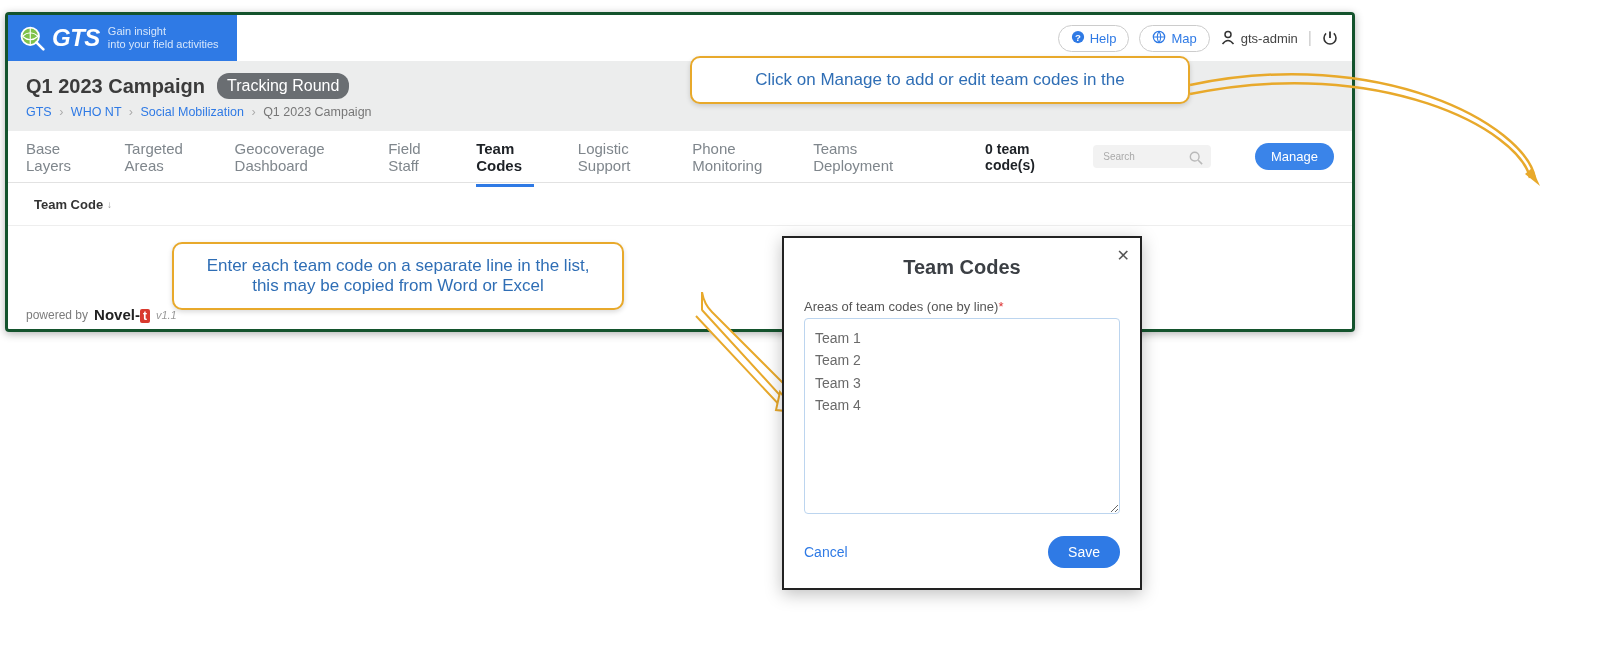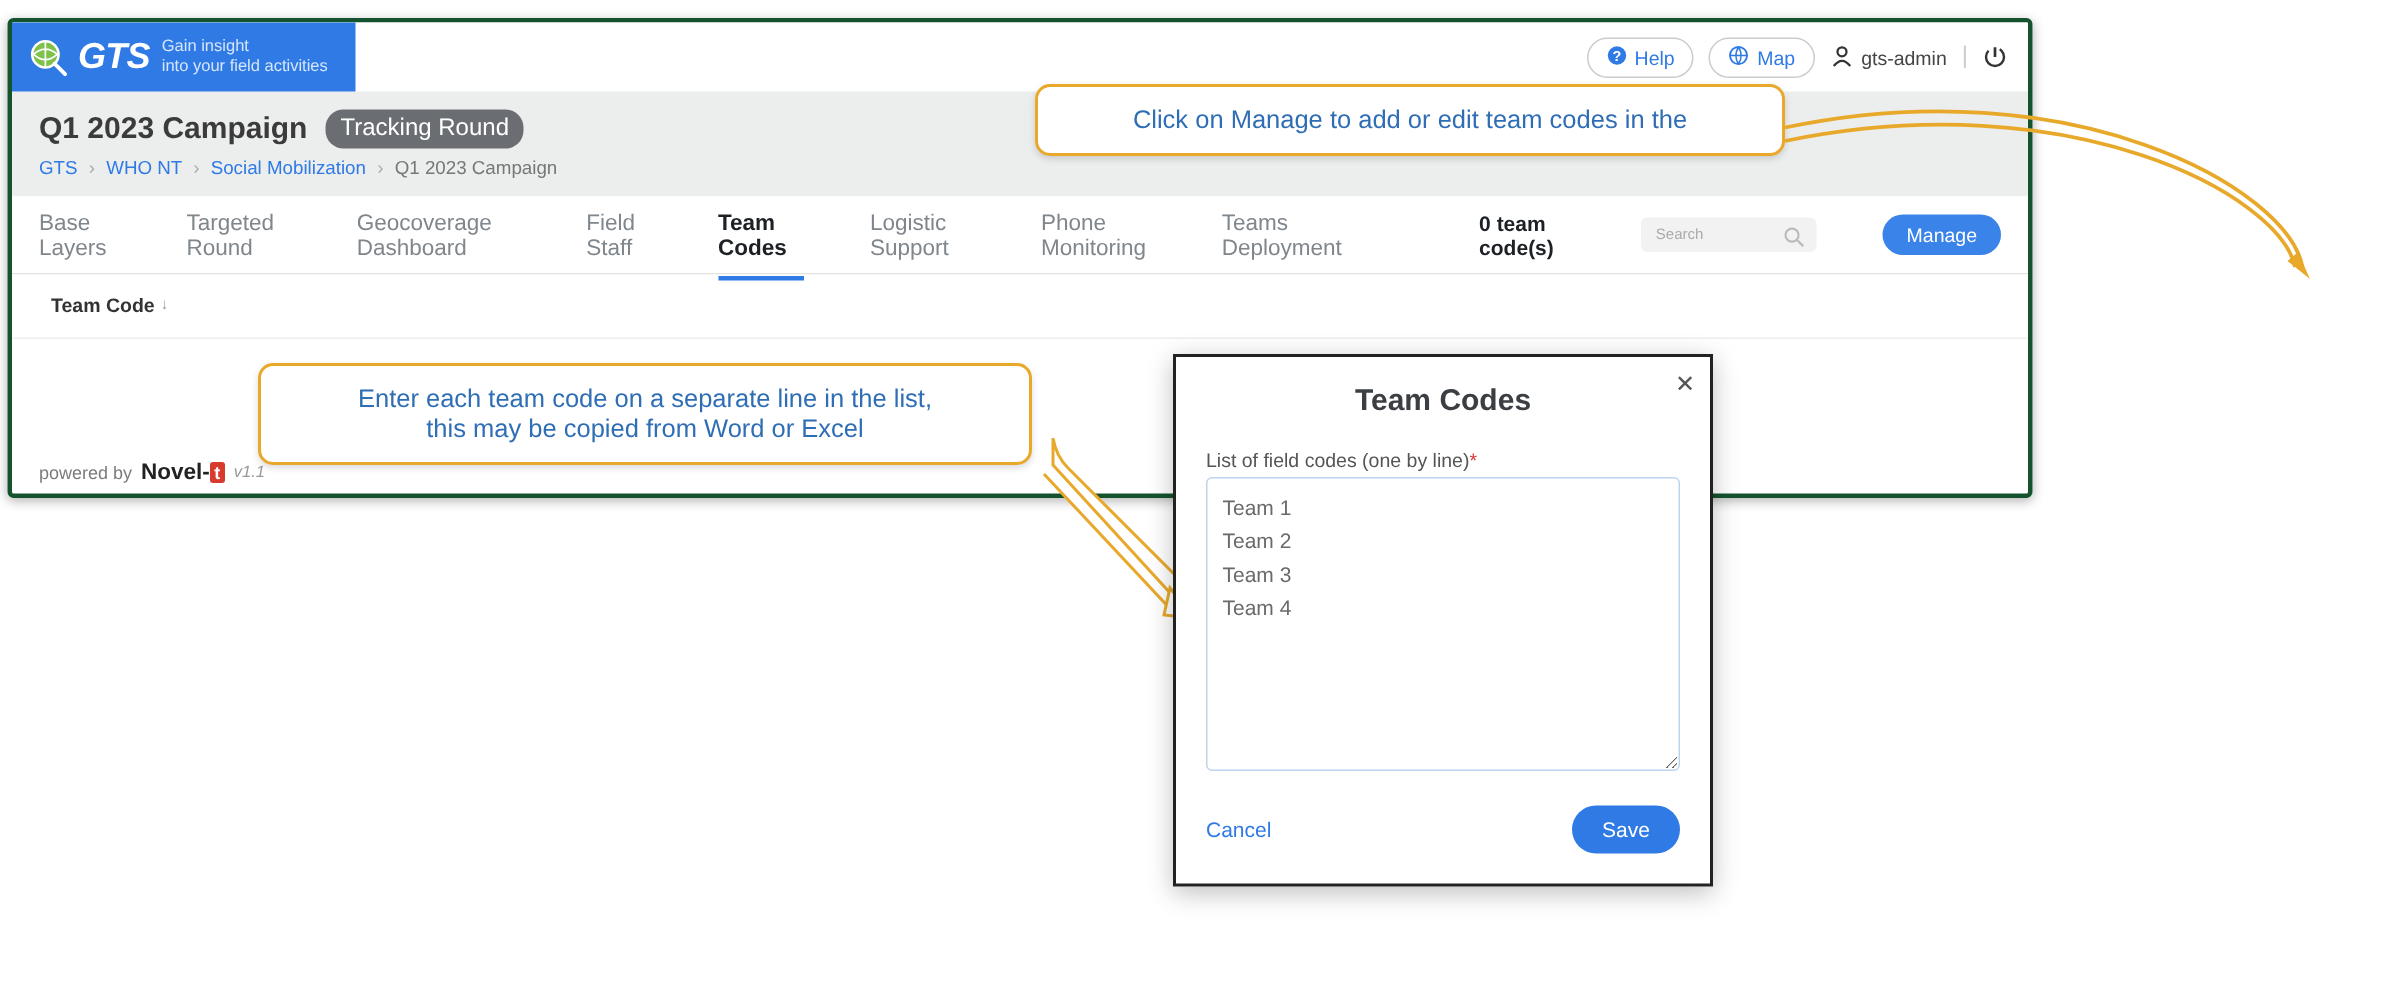--- a/index.html
+++ b/index.html
@@ -35,21 +35,21 @@
     .manage-btn { background: #3a84e9; color: #fff; border: none; border-radius: 14px; padding: 6px 16px; font-size: 13px; cursor: pointer; }
     .table-header { padding: 12px 26px; border-bottom: 1px solid #eee; background: #fff; }
     .th-cell { font-size: 13px; font-weight: 700; color: #333; display: inline-flex; align-items: center; gap: 4px; cursor: pointer; }
     .footer { position: absolute; bottom: 6px; left: 18px; font-size: 12px; color: #7c7c7c; display: flex; align-items: center; gap: 6px; margin-top: 36px; }
     .novel { font-weight: 800; color: #222; font-size: 15px; }
     .novel-t { display: inline-block; background: #d93a2e; color: #fff; font-weight: 800; font-size: 12px; padding: 0 3px; border-radius: 2px; }
     .ver { font-size: 11px; color: #999; font-style: italic; }
 
     .callout { position: absolute; background: #fff; border: 2px solid #e8a92b; border-radius: 10px; padding: 12px 22px; font-size: 17px; color: #2f6eb5; text-align: center; box-shadow: 0 2px 5px rgba(0,0,0,0.15); }
     .callout1 { left: 690px; top: 56px; width: 500px; }
-    .callout2 { left: 172px; top: 242px; width: 516px; }
+    .callout2 { left: 172px; top: 242px; width: 452px; }
     .pointer-svg { position: absolute; pointer-events: none; }
 
     .modal { position: absolute; left: 782px; top: 236px; width: 360px; background: #fff; border: 2px solid #222; padding: 18px 20px 20px 20px; box-shadow: 0 4px 16px rgba(0,0,0,0.25); }
     .modal-close { position: absolute; right: 10px; top: 8px; font-size: 16px; color: #555; cursor: pointer; background: none; border: none; }
     .modal-title { text-align: center; font-size: 20px; font-weight: 700; color: #3b3f44; margin-bottom: 20px; }
     .modal-label { font-size: 13px; color: #555; margin-bottom: 4px; }
     .req { color: #d33; }
     .modal-textarea { width: 100%; height: 196px; border: 1px solid #bcd5ef; border-radius: 4px; padding: 8px 10px; font-size: 14px; color: #6a6a6a; line-height: 1.6; resize: both; font-family: inherit; }
     .modal-actions { display: flex; align-items: center; justify-content: space-between; margin-top: 18px; }
     .cancel-link { color: #2f7ae5; font-size: 14px; background: none; border: none; cursor: pointer; }
@@ -119,21 +119,21 @@
       <a href="#" class="crumb-link">WHO NT</a>
       <span class="crumb-sep">›</span>
       <a href="#" class="crumb-link">Social Mobilization</a>
       <span class="crumb-sep">›</span>
       <span class="crumb-current">Q1 2023 Campaign</span>
     </div>
   </div>
 
   <div class="tabs">
     <span class="tab">Base Layers</span>
-    <span class="tab">Targeted Round</span>
+    <span class="tab">Targeted Areas</span>
     <span class="tab">Geocoverage Dashboard</span>
     <span class="tab">Field Staff</span>
     <span class="tab active">Team Codes</span>
     <span class="tab">Logistic Support</span>
     <span class="tab">Phone Monitoring</span>
     <span class="tab">Teams Deployment</span>
     <div class="tabs-spacer"></div>
     <span class="count-label">0 team code(s)</span>
     <div class="search-wrap">
       <input class="search-input" type="text" placeholder="Search" style="">
@@ -178,21 +178,21 @@
 <svg class="pointer-svg" style="left:536px; top:292px; width:260px; height:150px;">
   <path d="M166 0 L166 18 Q166 28 176 34 L248 112 L252 96 L176 20 Q168 12 166 0 Z" fill="#fff" stroke="#e8a92b" stroke-width="2"></path>
   <path d="M166 18 L252 112 L248 118 L160 24" fill="#fff" stroke="#e8a92b" stroke-width="2"></path>
   <polygon points="244,100 260,120 240,118" fill="#fff" stroke="#e8a92b" stroke-width="2"></polygon>
 </svg>
 
 <div class="modal">
   <button class="modal-close">✕</button>
   <div class="modal-title">Team Codes</div>
   <div class="modal-label">
-    <span>List of field codes (one by line)</span><span class="req">*</span>
+    <span>Areas of team codes (one by line)</span><span class="req">*</span>
   </div>
   <textarea class="modal-textarea" style="">Team 1
 Team 2
 Team 3
 Team 4</textarea>
   <div class="modal-actions">
     <button class="cancel-link">Cancel</button>
     <button class="save-btn">Save</button>
   </div>
 </div>

